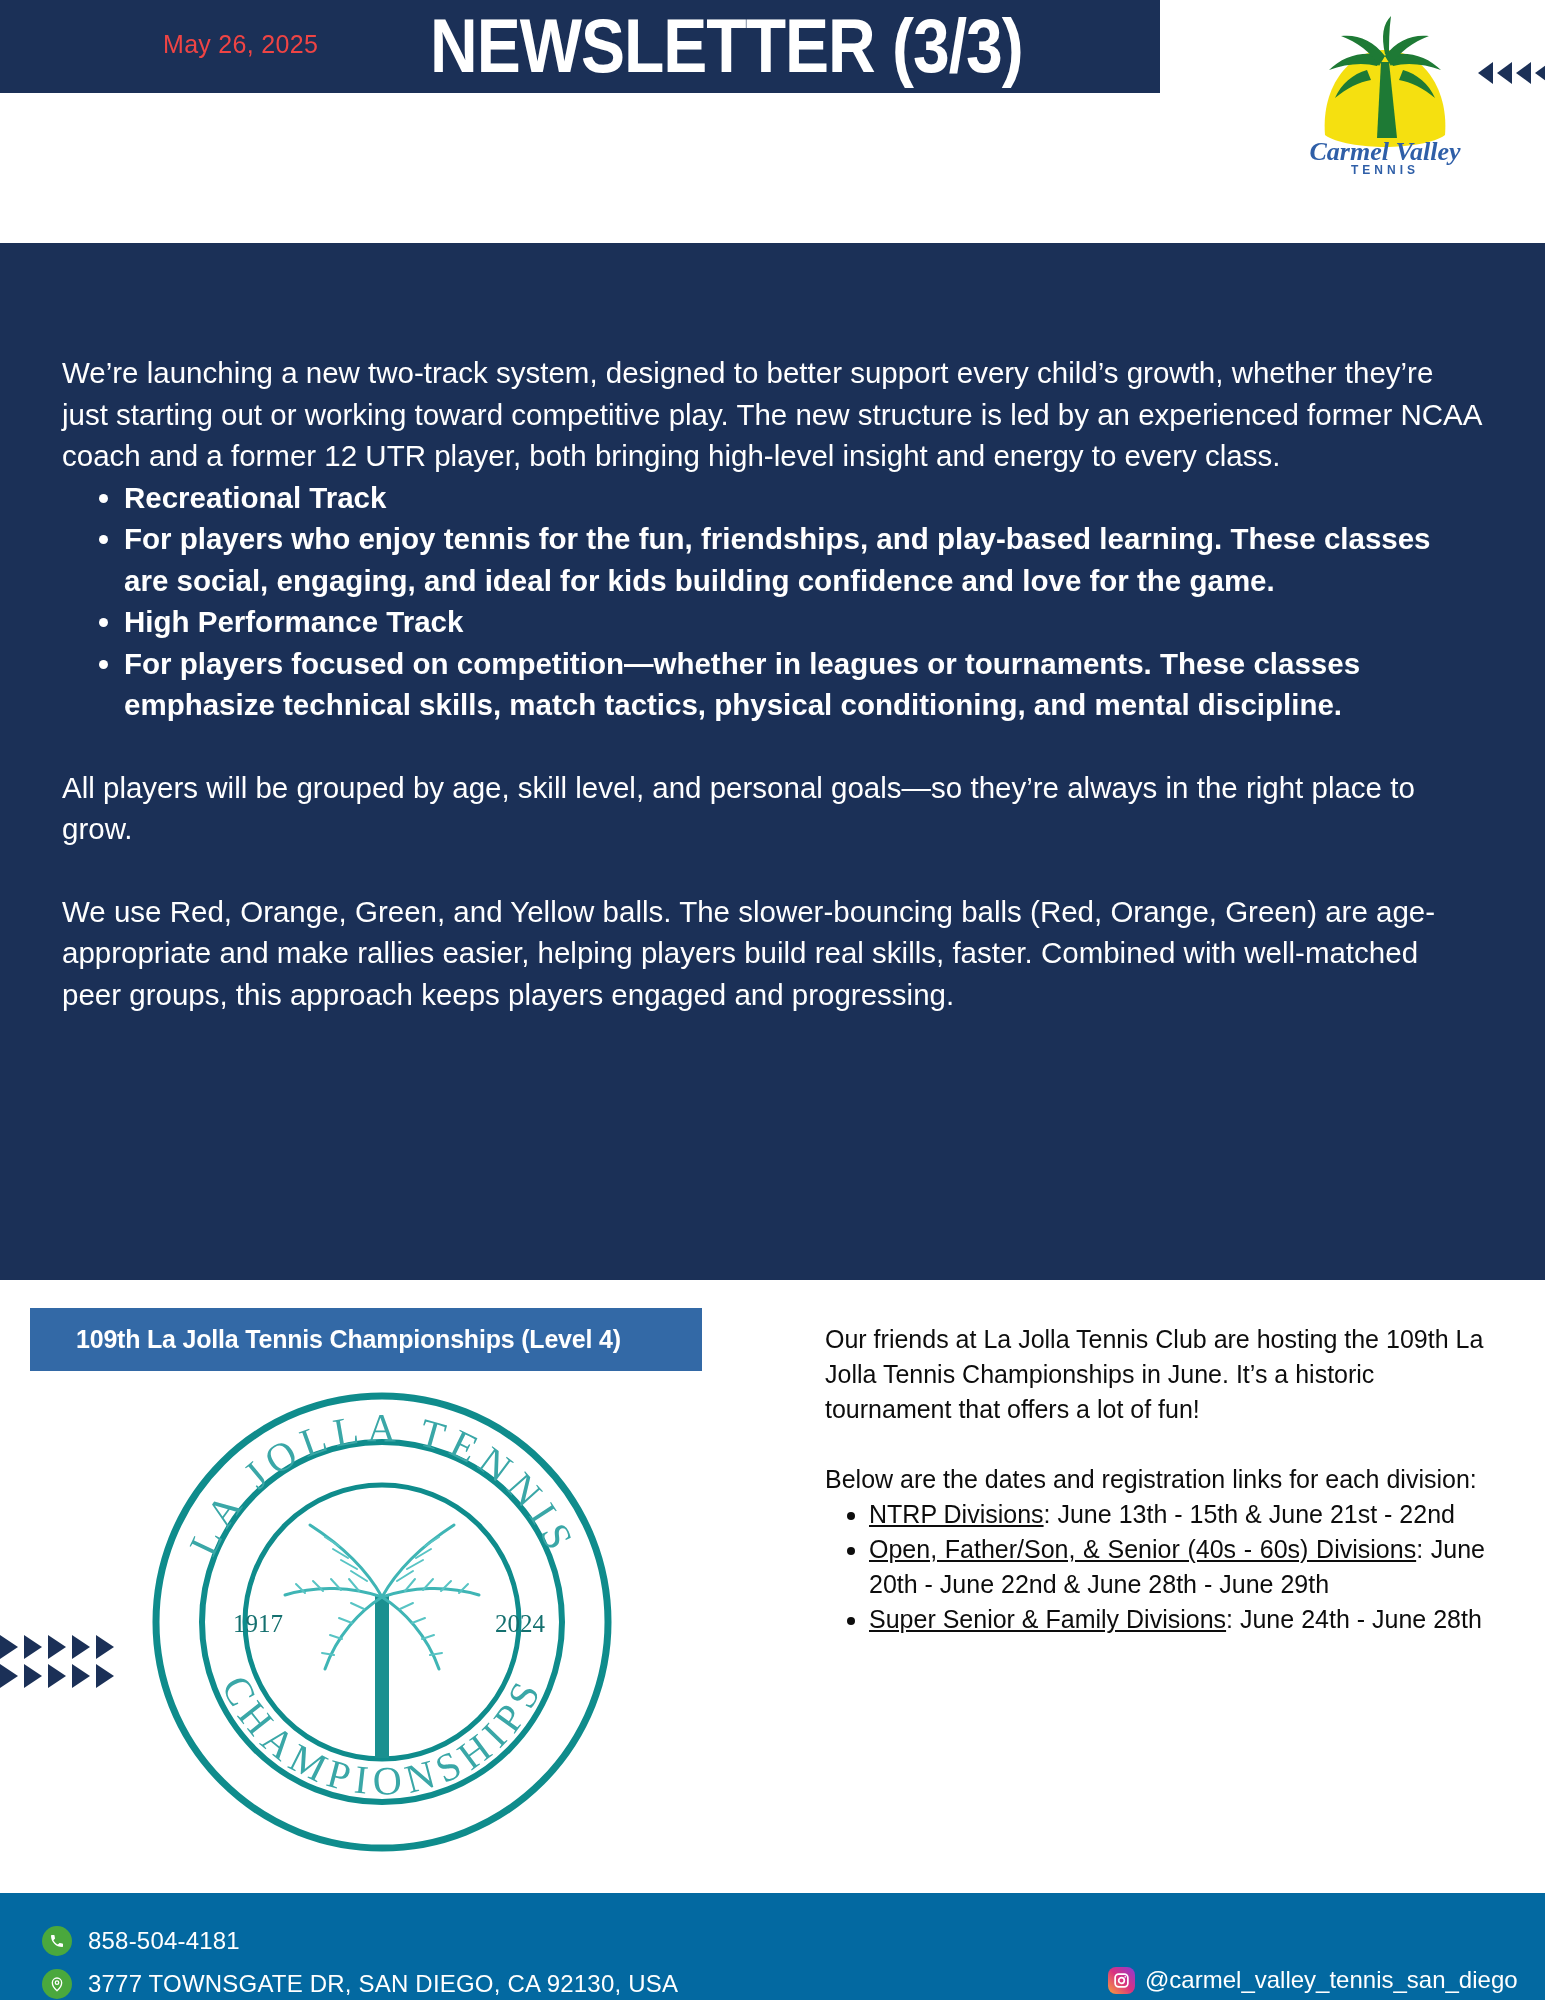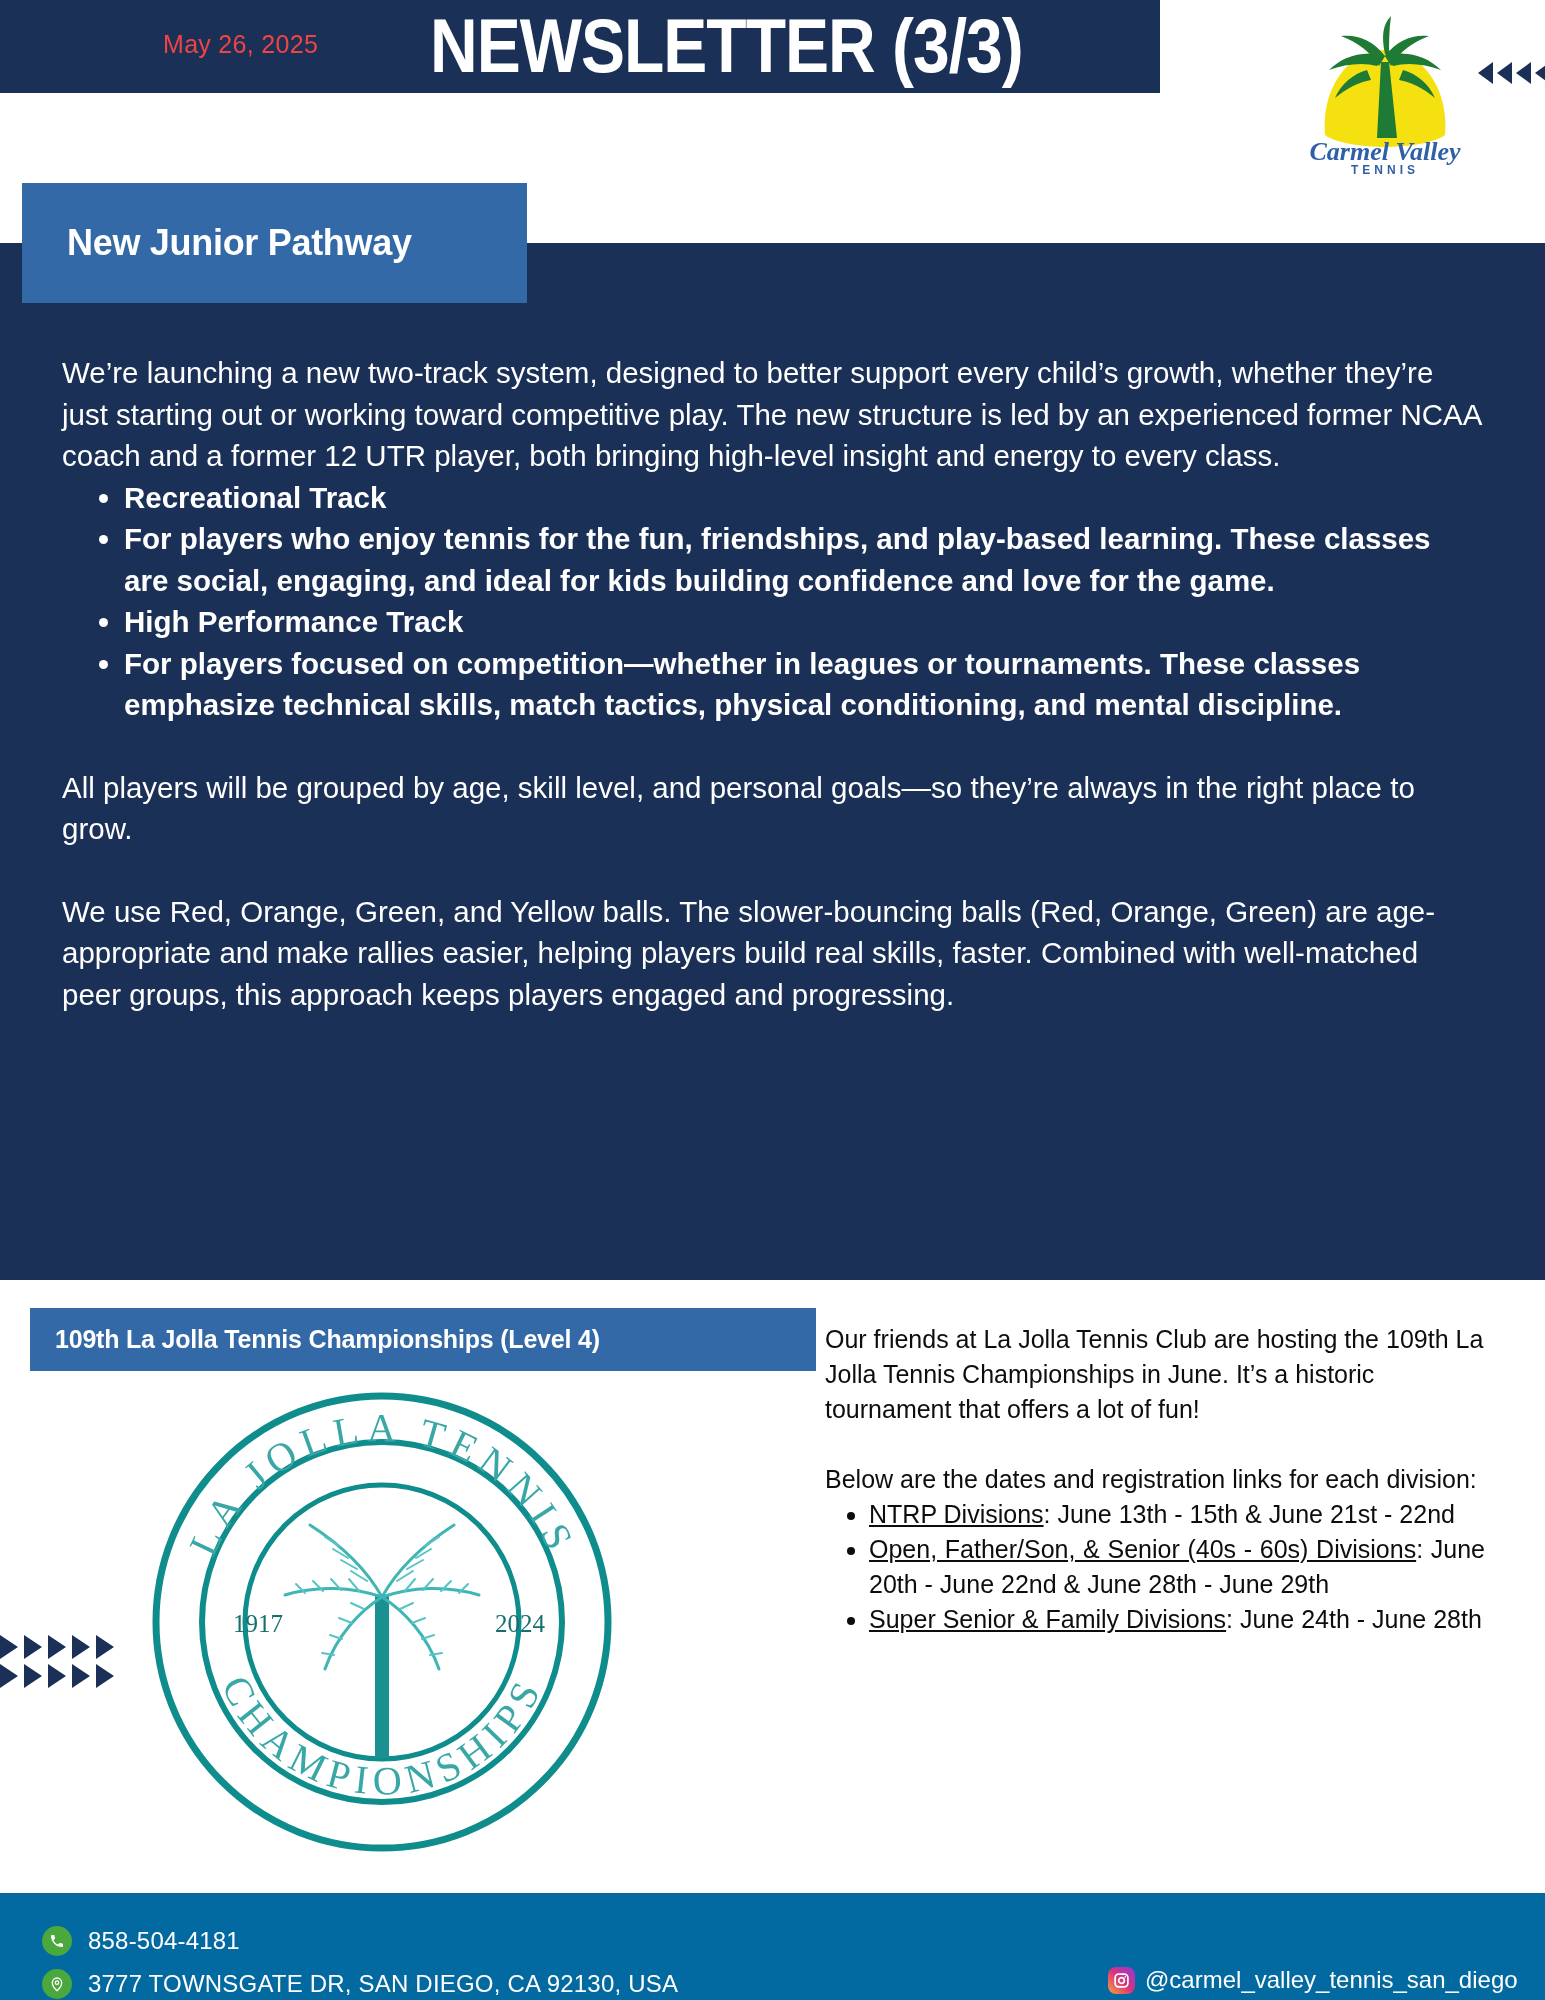--- a/index.html
+++ b/index.html
@@ -121,26 +121,27 @@
     list-style-type: disc;
   }
   .navy-body ul li { margin: 0; font-weight: bold; }
   .navy-body .italic { font-style: italic; }
 
   
   .lj-badge {
     position: absolute;
     left: 30px;
     top: 1308px;
-    width: 786px;
+    width: 672px;
     height: 63px;
     background: #3369a6;
     display: flex;
     align-items: center;
     z-index: 4;
+    padding-left: 21px;
   }
   .lj-badge-label {
     margin-left: 25px;
     font-size: 25px;
     font-weight: bold;
     color: #ffffff;
     letter-spacing: -0.2px;
   }
 
   .lj-emblem {
@@ -260,23 +261,20 @@
 
   <div class="header-arrows">
     <span class="tri-left"></span>
     <span class="tri-left"></span>
     <span class="tri-left"></span>
     <span class="tri-left"></span>
   </div>
 
   <div class="navy-section"></div>
 
-  <div class="section-badge">
-    <span class="section-badge-label">New Junior Pathway</span>
-  </div>
 
   <div class="navy-body">
     <p>We’re launching a new two-track system, designed to better support every child’s growth, whether they’re just starting out or working toward competitive play. The new structure is led by an experienced former NCAA coach and a former 12 UTR player, both bringing high-level insight and energy to every class.</p>
     <ul>
       <li>Recreational Track</li>
       <li>For players who enjoy tennis for the fun, friendships, and play-based learning. These classes are social, engaging, and ideal for kids building confidence and love for the game.</li>
       <li>High Performance Track</li>
       <li>For players focused on competition—whether in leagues or tournaments. These classes emphasize technical skills, match tactics, physical conditioning, and mental discipline.</li>
     </ul>
     <p class="gap">All players will be grouped by age, skill level, and personal goals—so they’re always in the right place to grow.</p>

